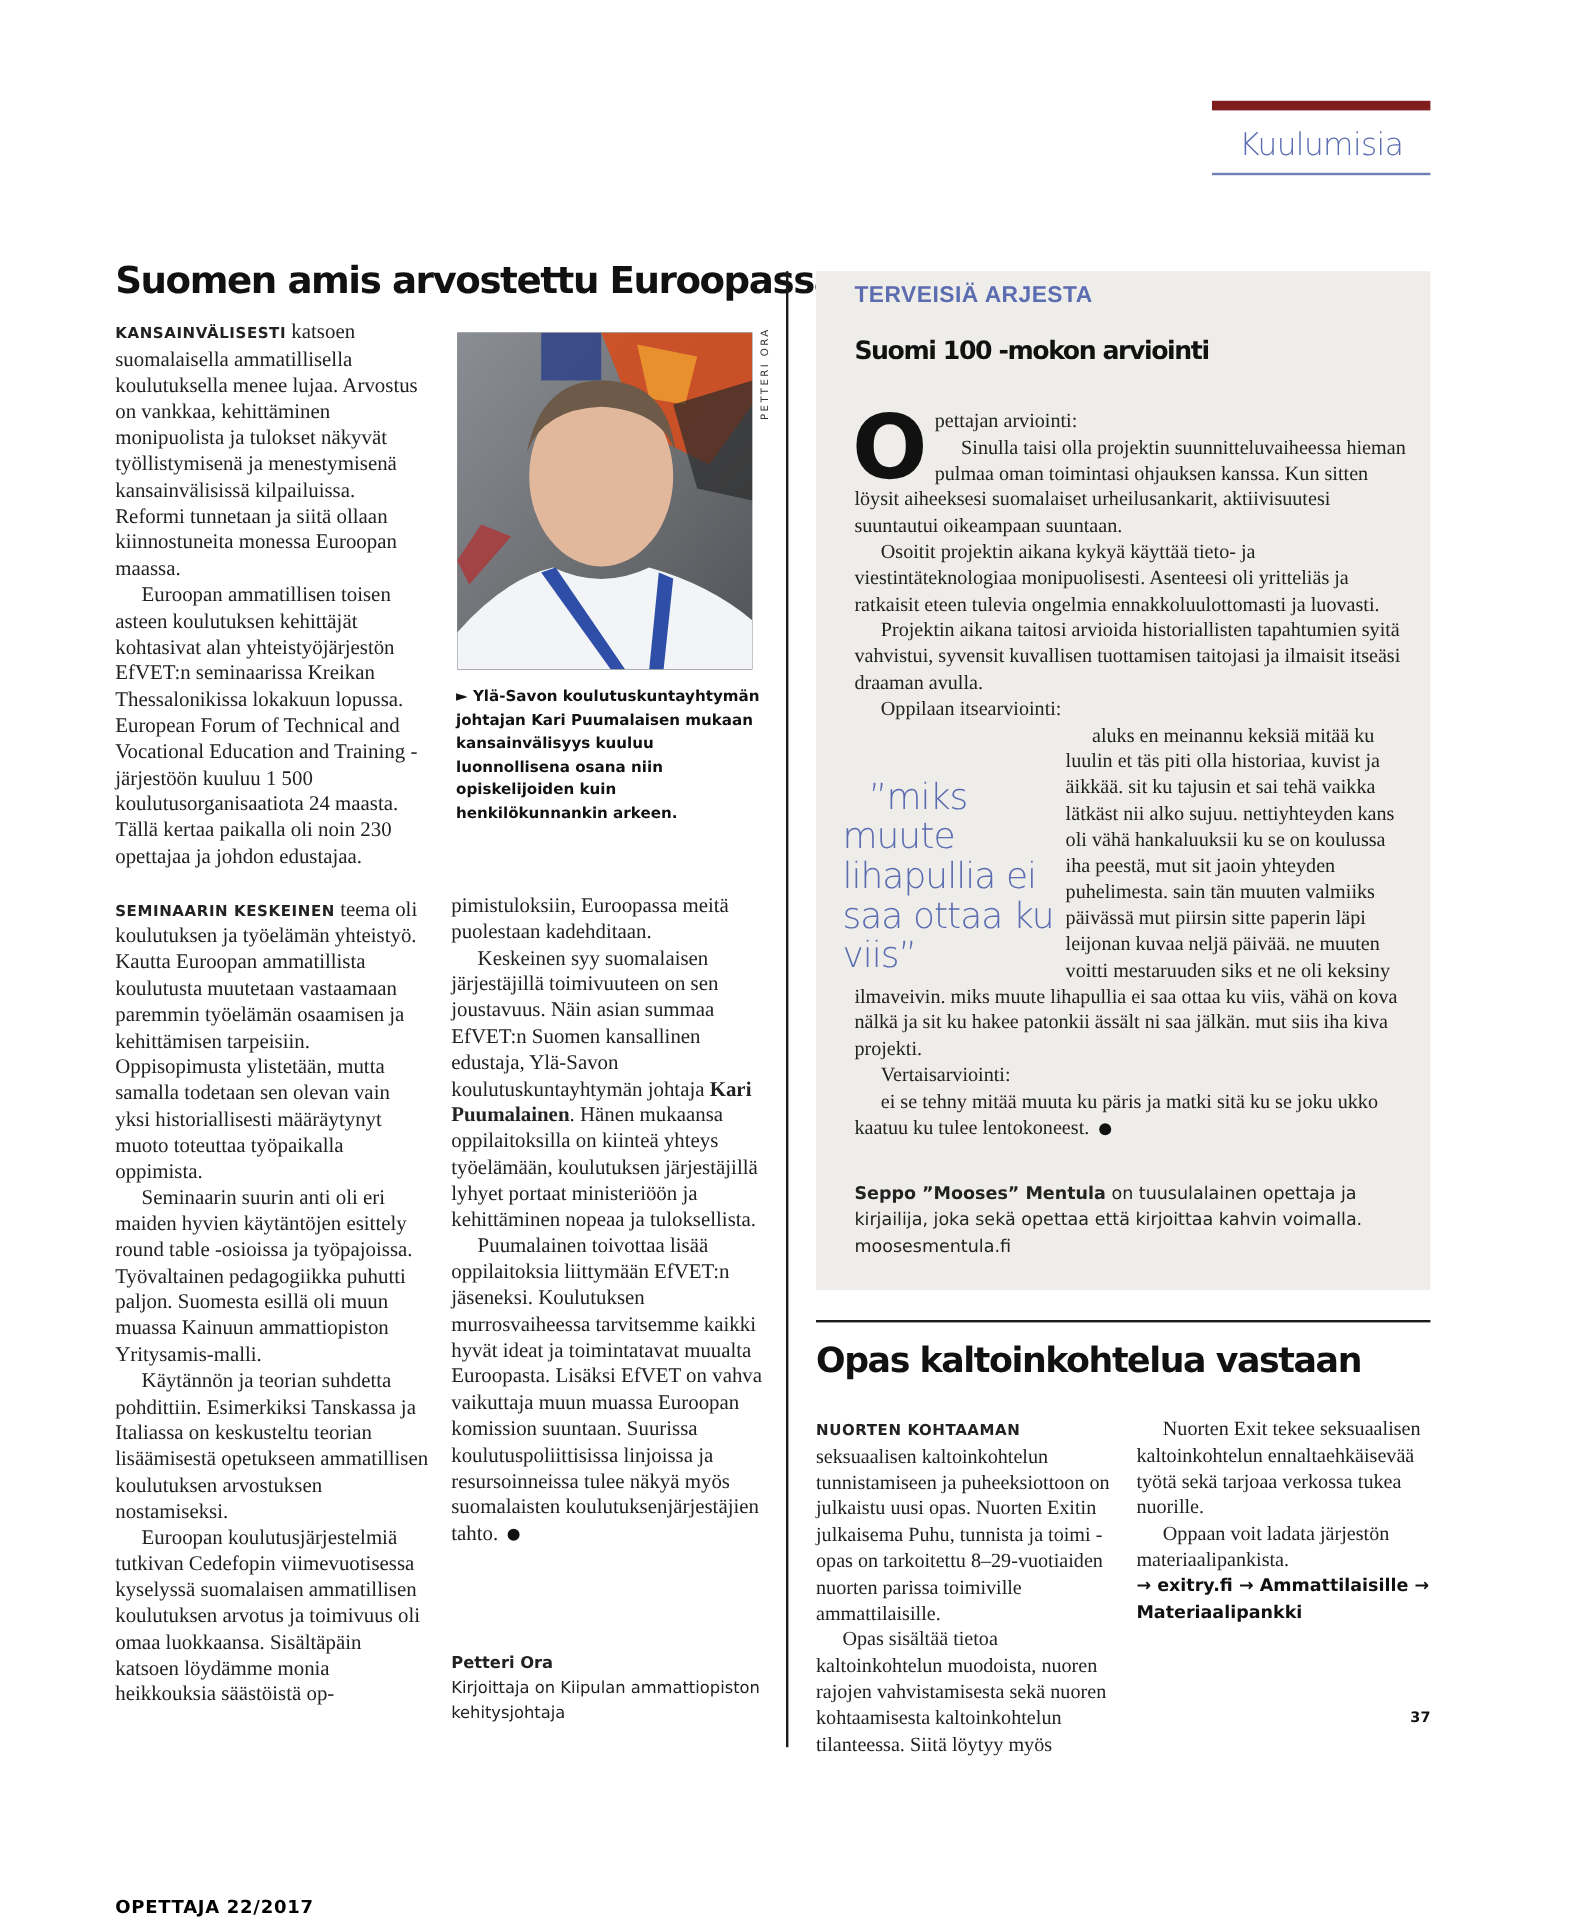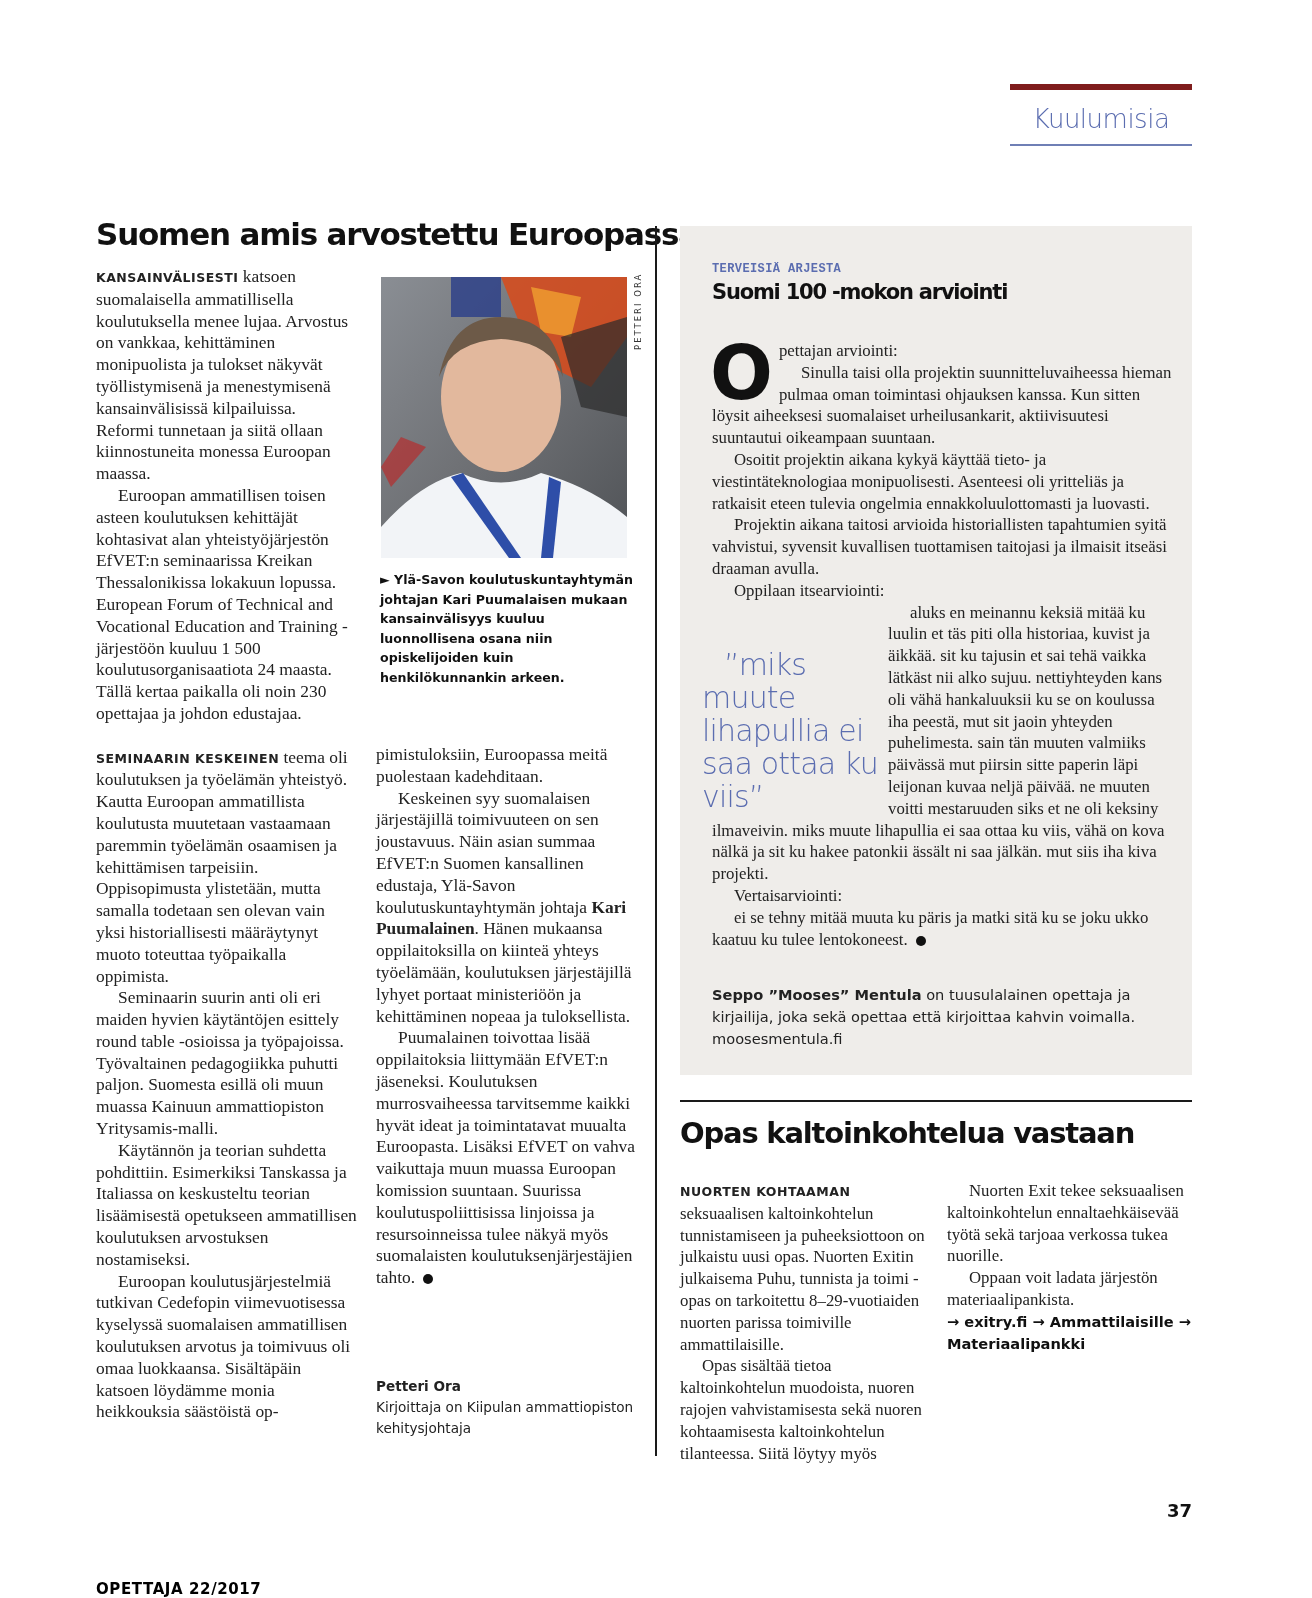--- a/index.html
+++ b/index.html
@@ -1,20 +1,20 @@
 <!DOCTYPE html>
 <html><head>
 <meta charset="utf-8">
 <style>
   html, body { margin: 0; padding: 0; background: #ffffff; }
   body { width: 1312px; height: 1598px; position: relative; overflow: hidden; color: #1a1a1a; }
   .abs { position: absolute; }
 
   
-  .section-tag { left: 1010px; top: 84px; width: 182px; height: 62px; border-top: 6px solid #7f1d1d; border-bottom: 2px solid #6f7fb5; box-sizing: border-box; text-align: center; }
+  .section-tag { left: 1010px; top: 84px; width: 182px; height: 62px; border-top: 8px solid #7f1d1d; border-bottom: 2px solid #6f7fb5; box-sizing: border-box; text-align: center; }
   .section-tag span { display: block; font-family: "DejaVu Sans", sans-serif; font-size: 26px; font-weight: 300; color: #5b6db0; line-height: 58px; letter-spacing: -0.5px; }
 
   .headline { font-family: "DejaVu Sans", sans-serif; font-weight: bold; color: #111; letter-spacing: -1.2px; white-space: nowrap; }
 
   .body-text { font-family: "Liberation Serif", "DejaVu Serif", serif; font-size: 17.4px; line-height: 21.8px; color: #222; }
   .body-text p { margin: 0; }
   .body-text p.ind { text-indent: 22px; }
   .lead { font-family: "DejaVu Sans", sans-serif; font-weight: bold; font-size: 12.5px; letter-spacing: 0.5px; text-transform: uppercase; }
 
   .col1 { left: 96px; top: 266px; width: 262px; }
@@ -26,35 +26,35 @@
 
   .caption { left: 380px; top: 570px; width: 262px; font-family: "DejaVu Sans", sans-serif; font-weight: bold; font-size: 12.6px; line-height: 19.6px; color: #111; }
 
   .author-box { left: 376px; top: 1376px; width: 262px; font-family: "DejaVu Sans", sans-serif; font-size: 13.6px; line-height: 21px; color: #222; }
   .author-box .nm { font-weight: bold; }
 
   .vdivider { left: 655px; top: 226px; width: 2px; height: 1230px; background: #1a1a1a; }
 
   
   .graybox { left: 680px; top: 226px; width: 512px; height: 849px; background: #efedea; }
-  .kicker { left: 712px; top: 262px; font-family: Liberation Mono, monospace; font-weight: bold; font-size: 12px; letter-spacing: 0.4px; color: #5b6db0; }
+  .kicker { left: 712px; top: 236px; font-family: Liberation Sans, sans-serif; font-weight: bold; font-size: 19px; letter-spacing: 0.4px; color: #5b6db0; }
   .box-text { left: 712px; top: 340px; width: 462px; font-size: 16.8px; line-height: 21.8px; }
   .dropcap { float: left; font-family: "DejaVu Sans", sans-serif; font-weight: bold; font-size: 74px; line-height: 58px; margin: 4px 6px 0 -2px; color: #111; }
   .pullquote { float: left; width: 178px; margin: 8px 8px 0 -10px; font-family: "DejaVu Sans", sans-serif; font-size: 30px; line-height: 33px; color: #5b6db0; font-weight: 300; letter-spacing: -0.8px; }
   .box-bio { left: 712px; top: 984px; width: 460px; font-family: "DejaVu Sans", sans-serif; font-size: 14.6px; line-height: 22px; color: #222; }
   .box-bio b { font-weight: bold; }
 
   .hrule { left: 680px; top: 1100px; width: 512px; height: 2px; background: #1a1a1a; }
 
   .col3 { left: 680px; top: 1180px; width: 246px; font-size: 16.8px; line-height: 21.8px; }
   .col4 { left: 947px; top: 1180px; width: 246px; font-size: 16.8px; line-height: 21.8px; }
   .links { margin-top: 20px; font-family: "DejaVu Sans", sans-serif; font-weight: bold; font-size: 14.6px; line-height: 22px; color: #111; text-indent: 0; }
 
   .footer-left { left: 96px; top: 1580px; font-family: "DejaVu Sans", sans-serif; font-weight: bold; font-size: 15px; letter-spacing: 0.6px; color: #000000; }
-  .footer-right { left: 1160px; top: 1500px; width: 32px; text-align: right; font-family: "DejaVu Sans", sans-serif; font-weight: bold; font-size: 18px; color: #111; }
+  .footer-right { left: 1160px; top: 1424px; width: 32px; text-align: right; font-family: "DejaVu Sans", sans-serif; font-weight: bold; font-size: 12px; color: #111; }
 
   .bullet { display: inline-block; width: 10px; height: 10px; border-radius: 50%; background: #111; vertical-align: middle; margin-left: 4px; }
 </style>
 </head>
 <body>
 
 <div class="abs section-tag">
   <span>Kuulumisia</span>
 </div>
 

